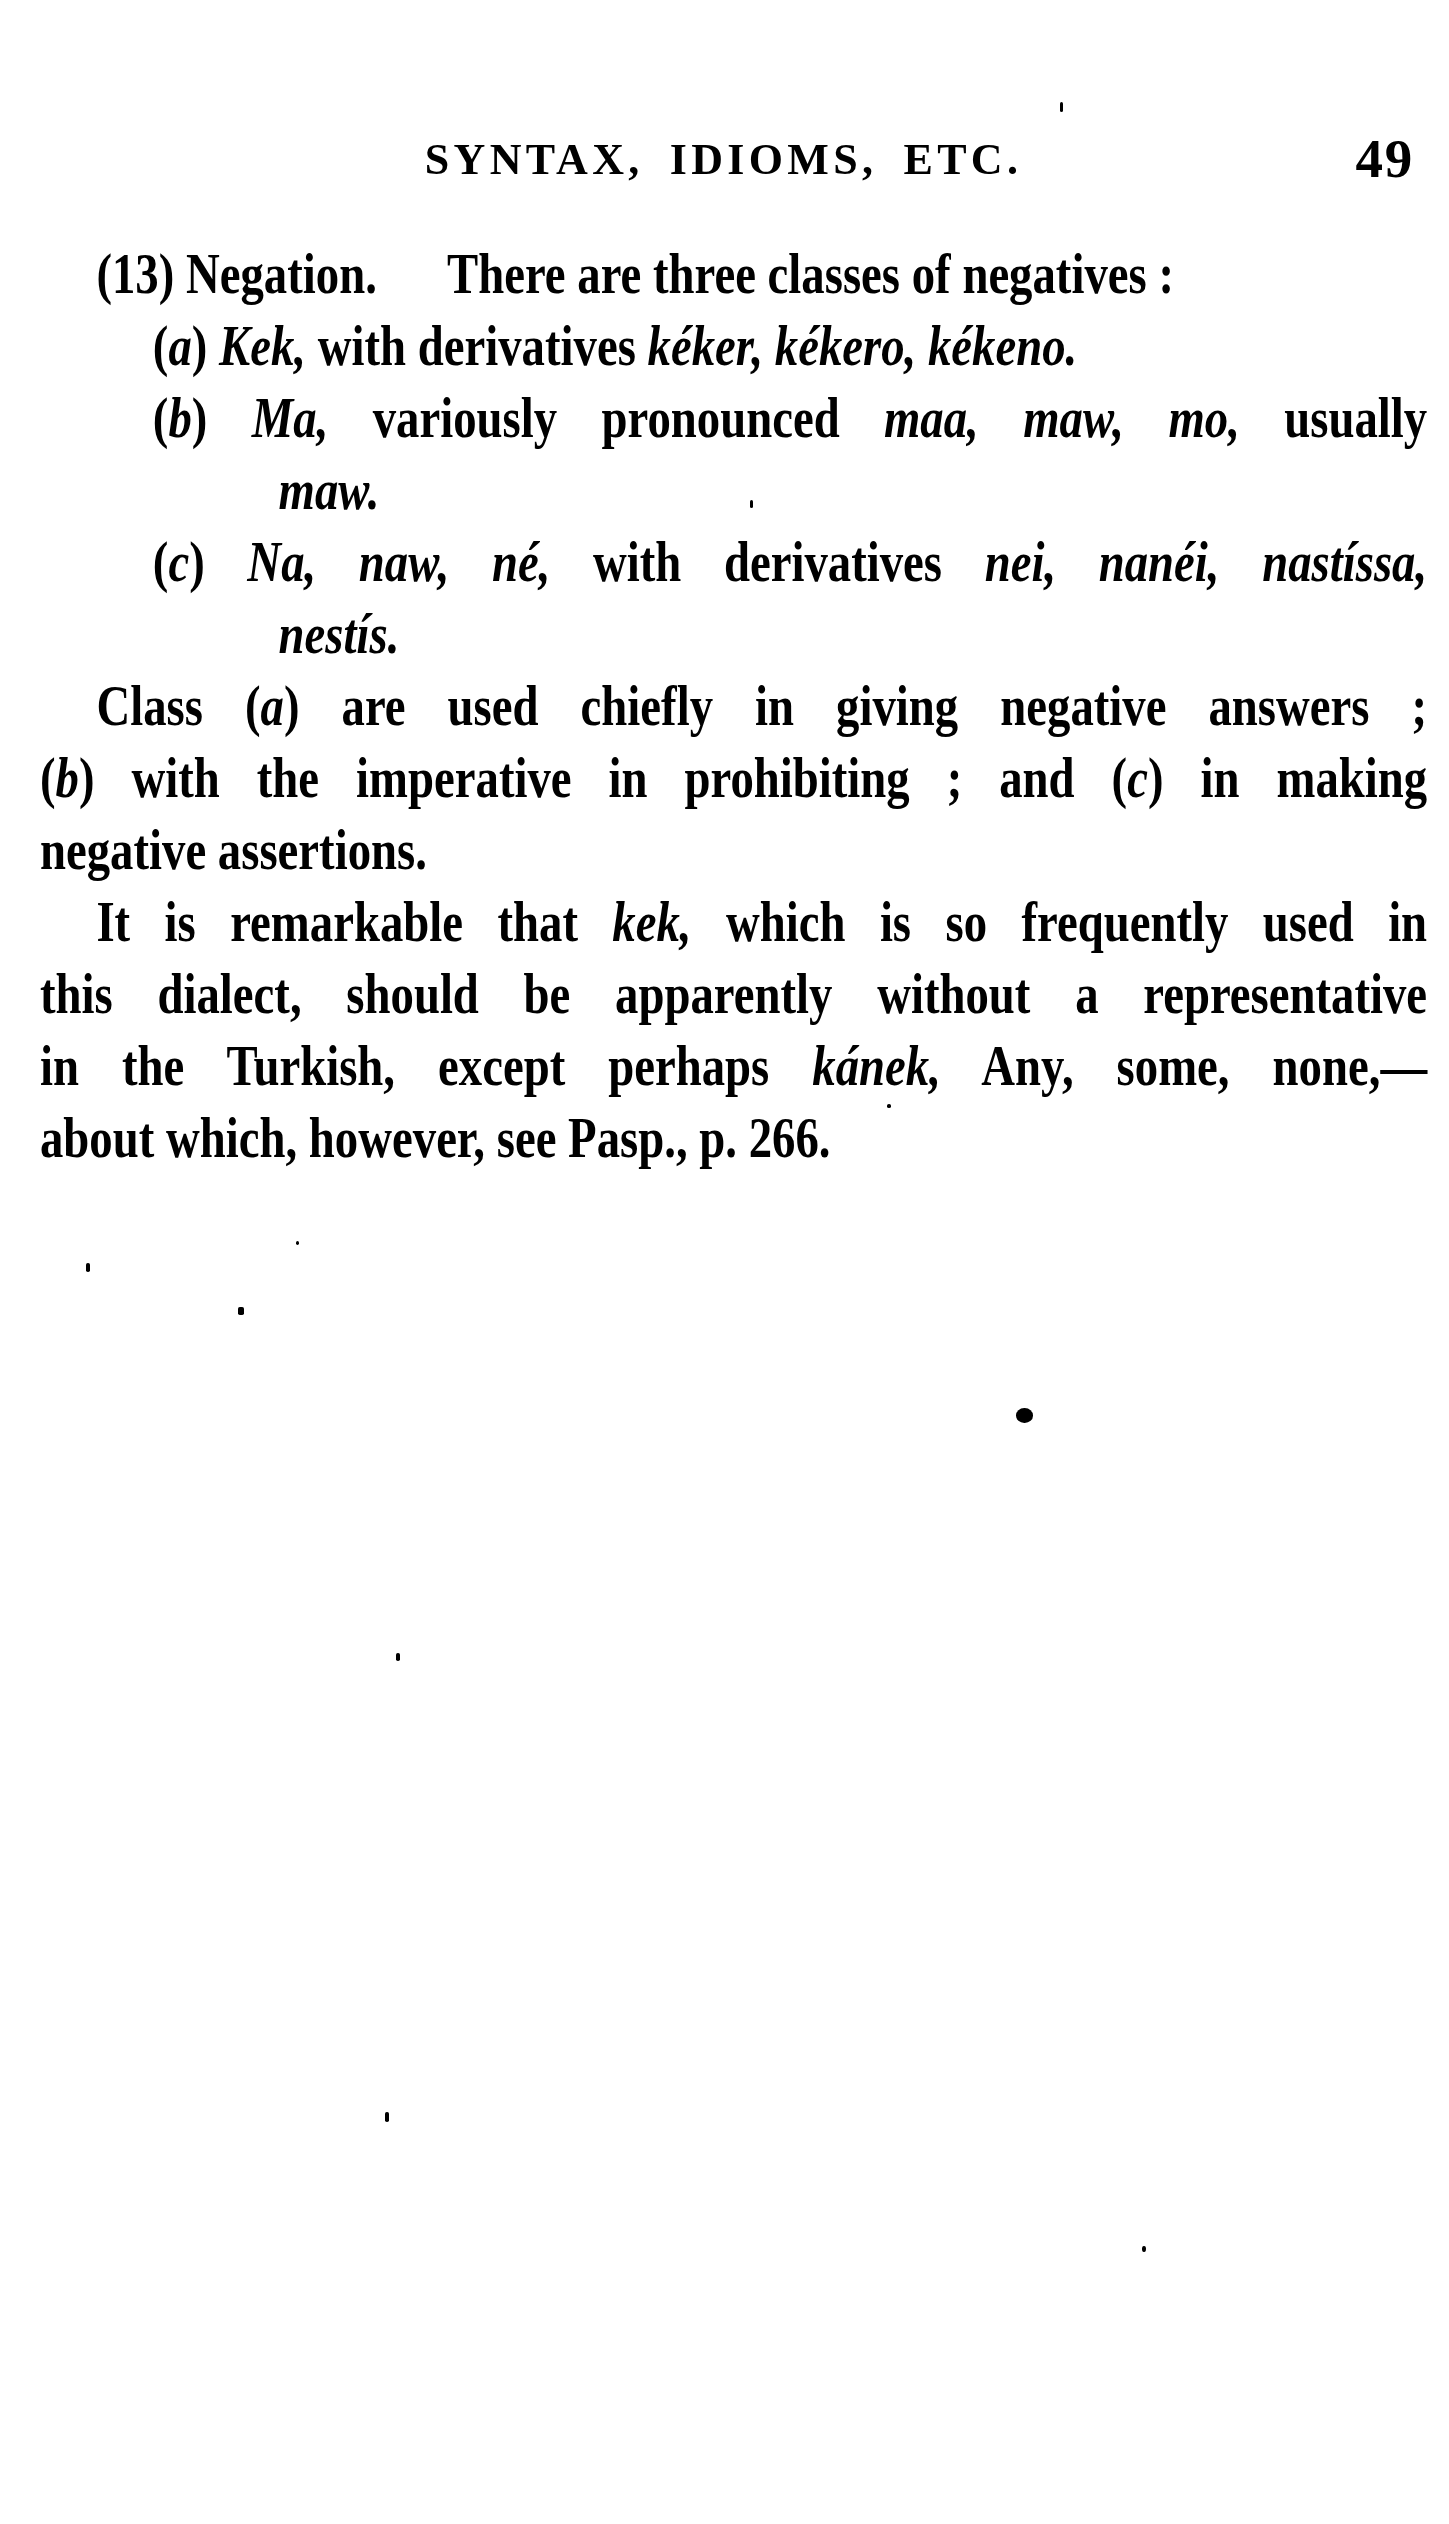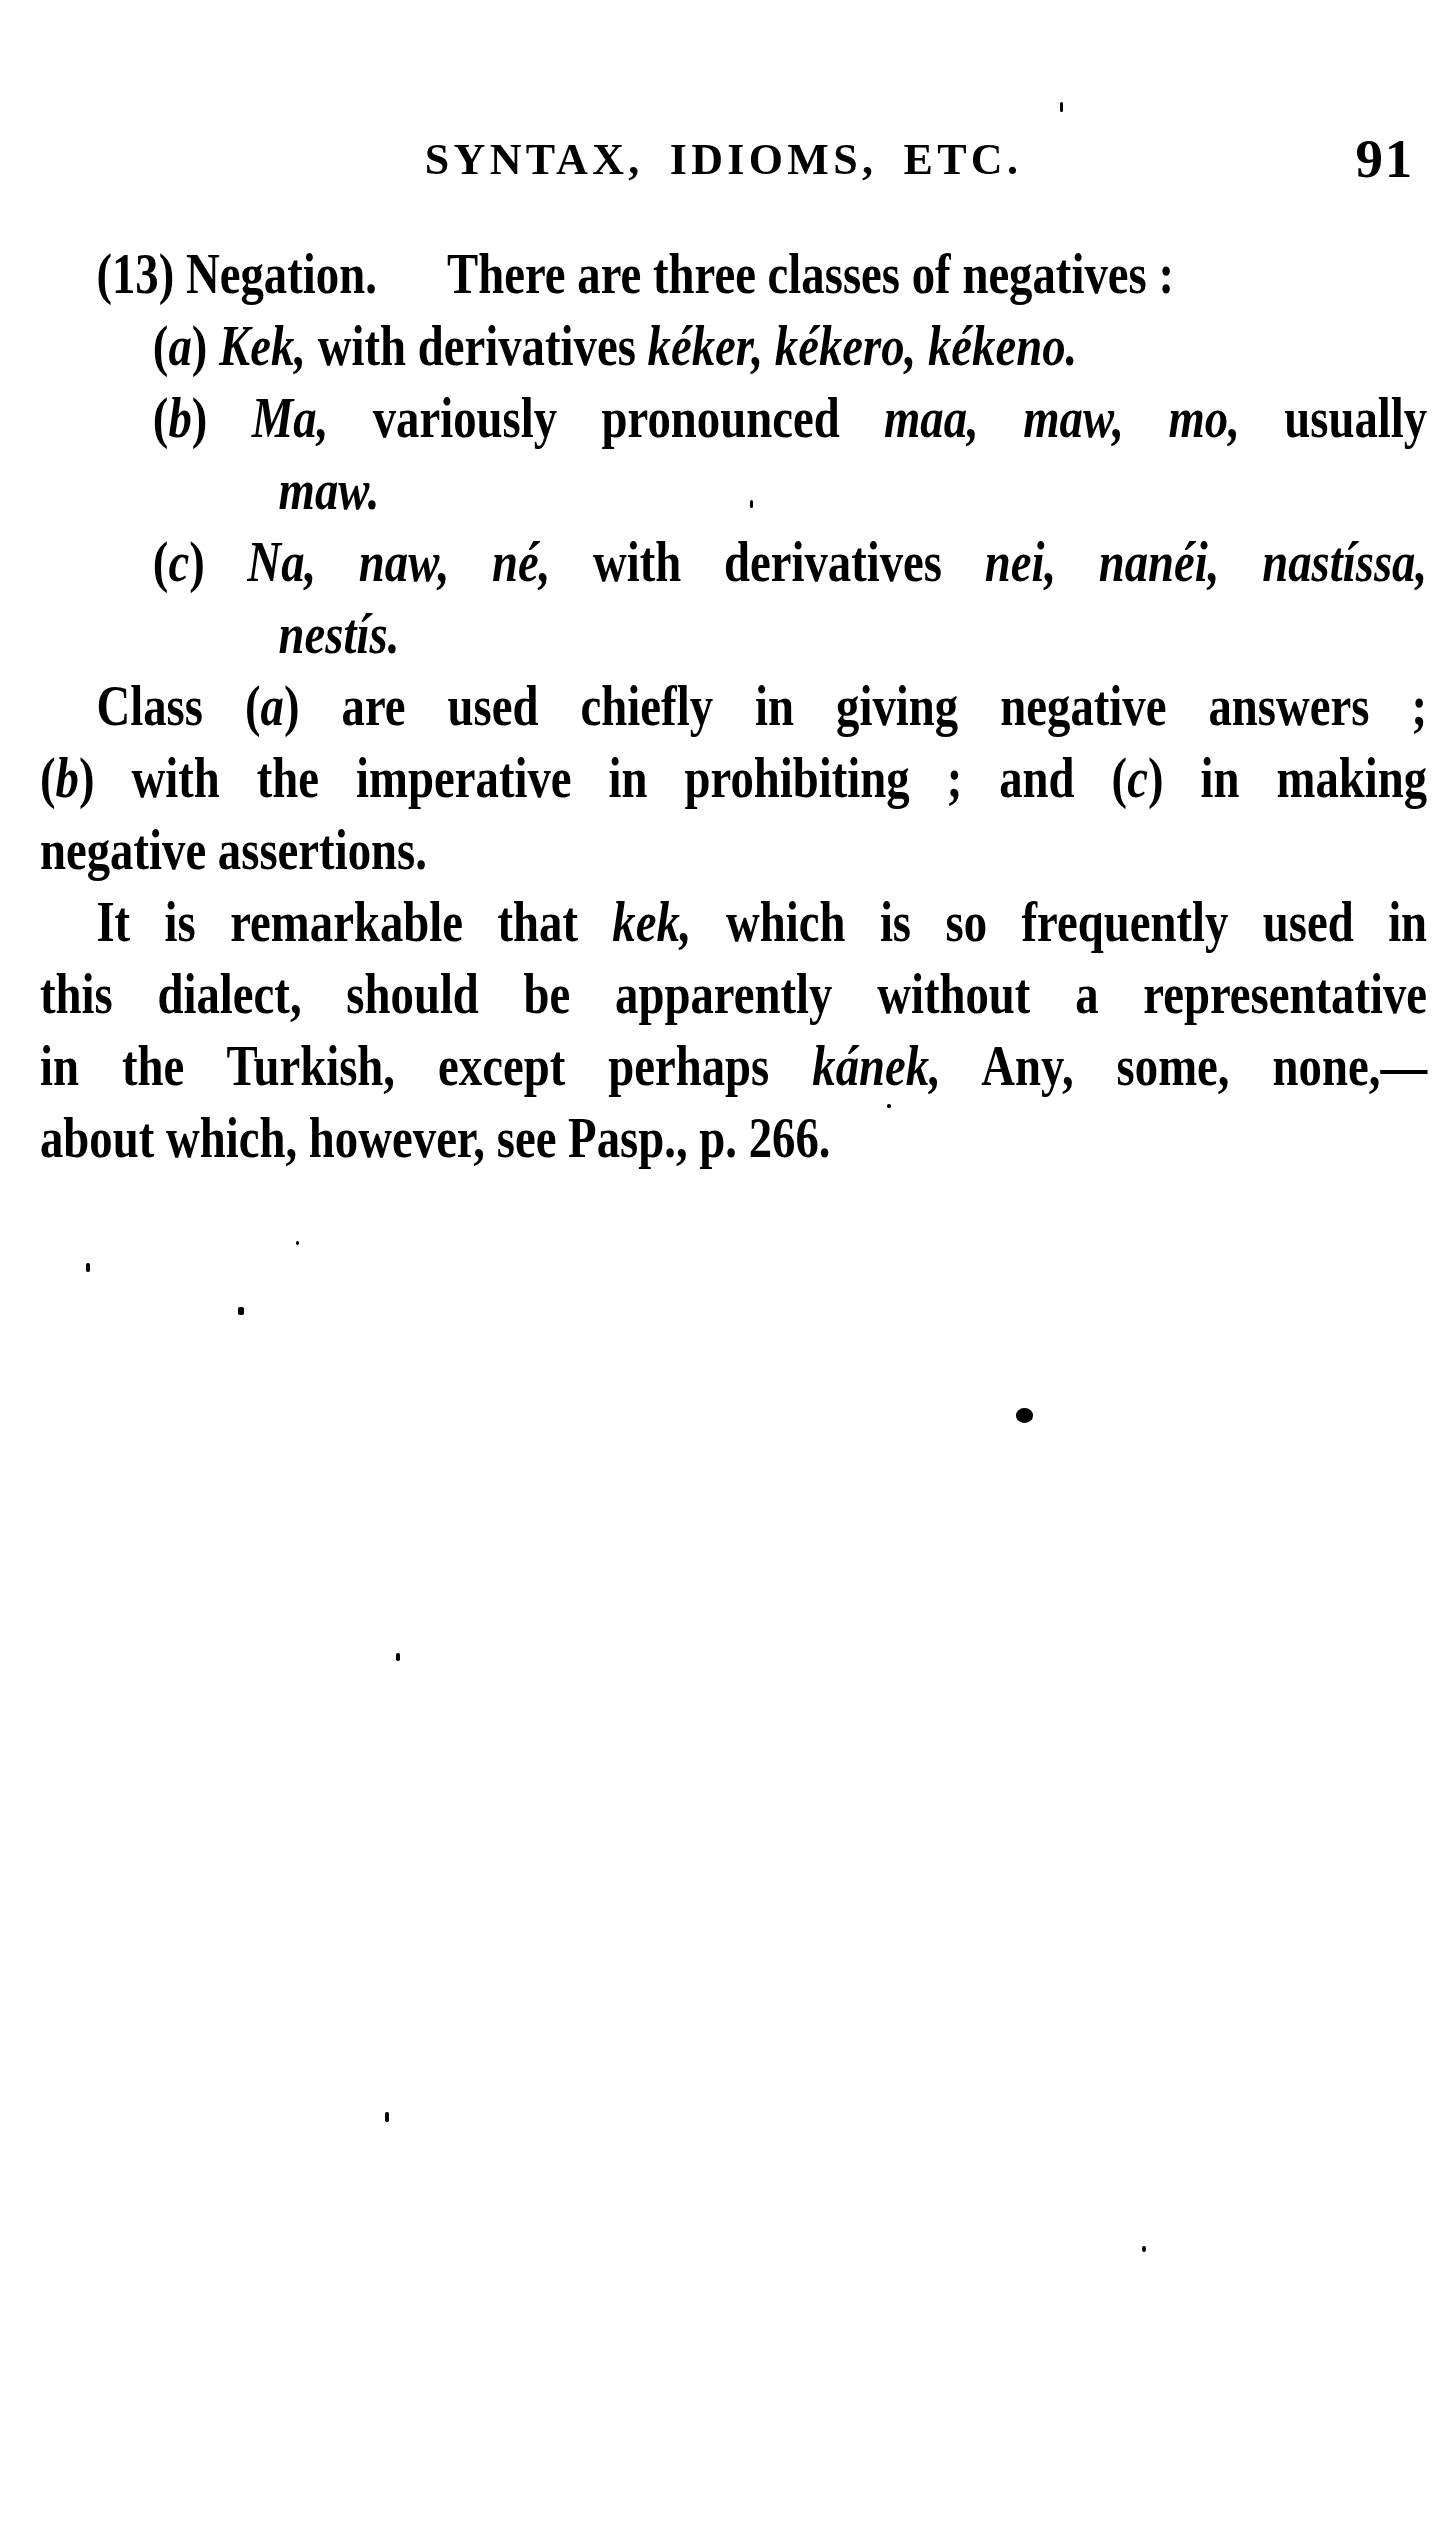--- a/index.html
+++ b/index.html
@@ -56,21 +56,21 @@
     background:#000000;
   }
 </style>
 </head>
 <body>
 
 <div class="page">
 
   <div class="header">SYNTAX, IDIOMS, ETC.</div>
 
-  <div class="pagenum">91</div>
+  <div class="pagenum">49</div>
 
   <div class="bodycol">
     <div class="line left ind-par"><span>(13) Negation.  There are three classes of negatives :</span></div>
     <div class="line left ind-list"><span>(</span><i>a</i><span>) </span><i>Kek,</i><span> with derivatives </span><i>kéker,</i><span> </span><i>kékero,</i><span> </span><i>kékeno.</i></div>
     <div class="line just ind-list"><span>(</span><i>b</i><span>) </span><i>Ma,</i><span> variously pronounced </span><i>maa,</i><span> </span><i>maw,</i><span> </span><i>mo,</i><span> usually</span></div>
     <div class="line left ind-cont"><i>maw.</i></div>
     <div class="line just ind-list"><span>(</span><i>c</i><span>) </span><i>Na,</i><span> </span><i>naw,</i><span> </span><i>né,</i><span> with derivatives </span><i>nei,</i><span> </span><i>nanéi,</i><span> </span><i>nastíssa,</i></div>
     <div class="line left ind-cont"><i>nestís.</i></div>
     <div class="line just ind-par"><span>Class (</span><i>a</i><span>) are used chiefly in giving negative answers ;</span></div>
     <div class="line just"><span>(</span><i>b</i><span>) with the imperative in prohibiting ; and (</span><i>c</i><span>) in making</span></div>

